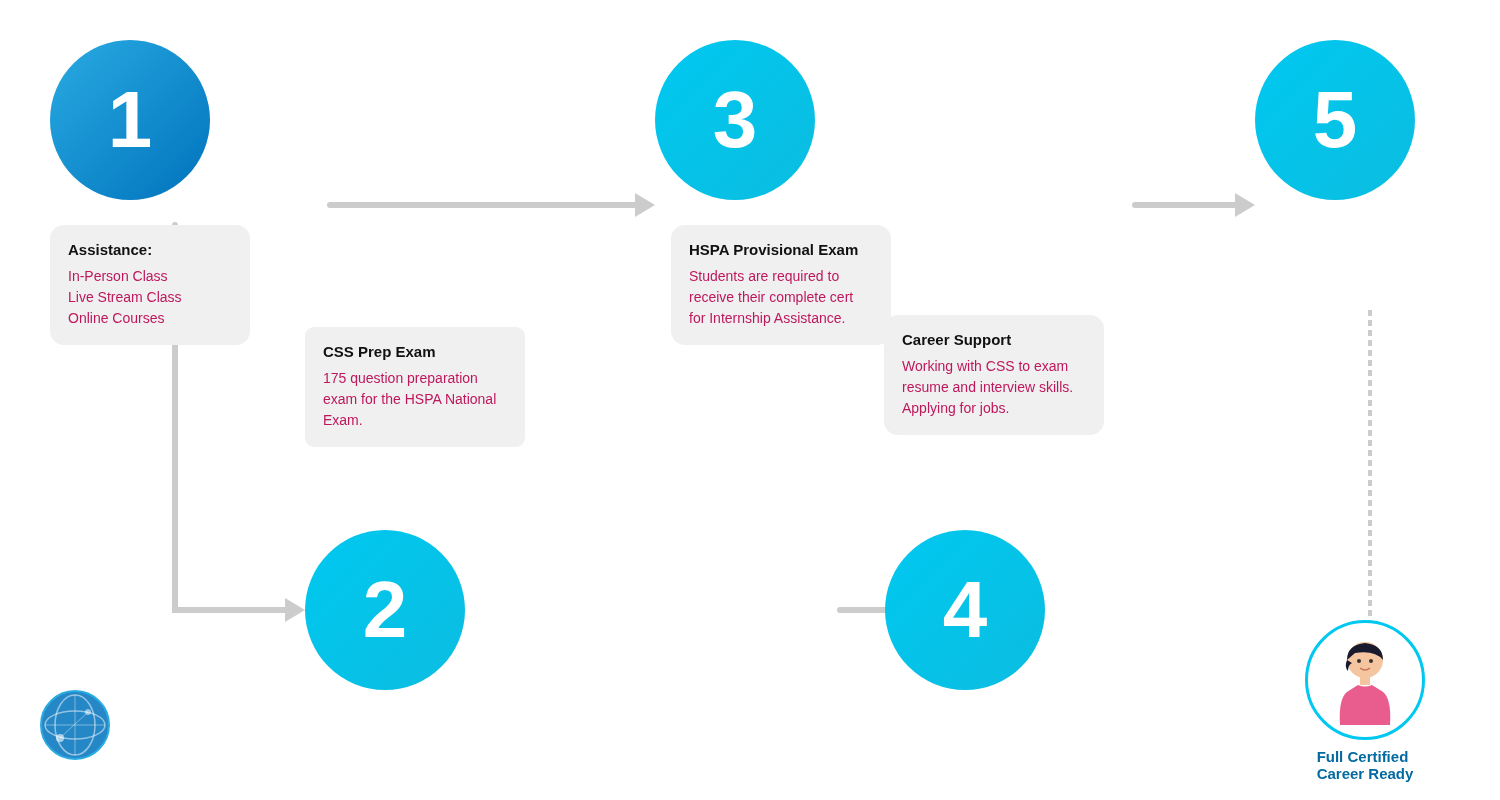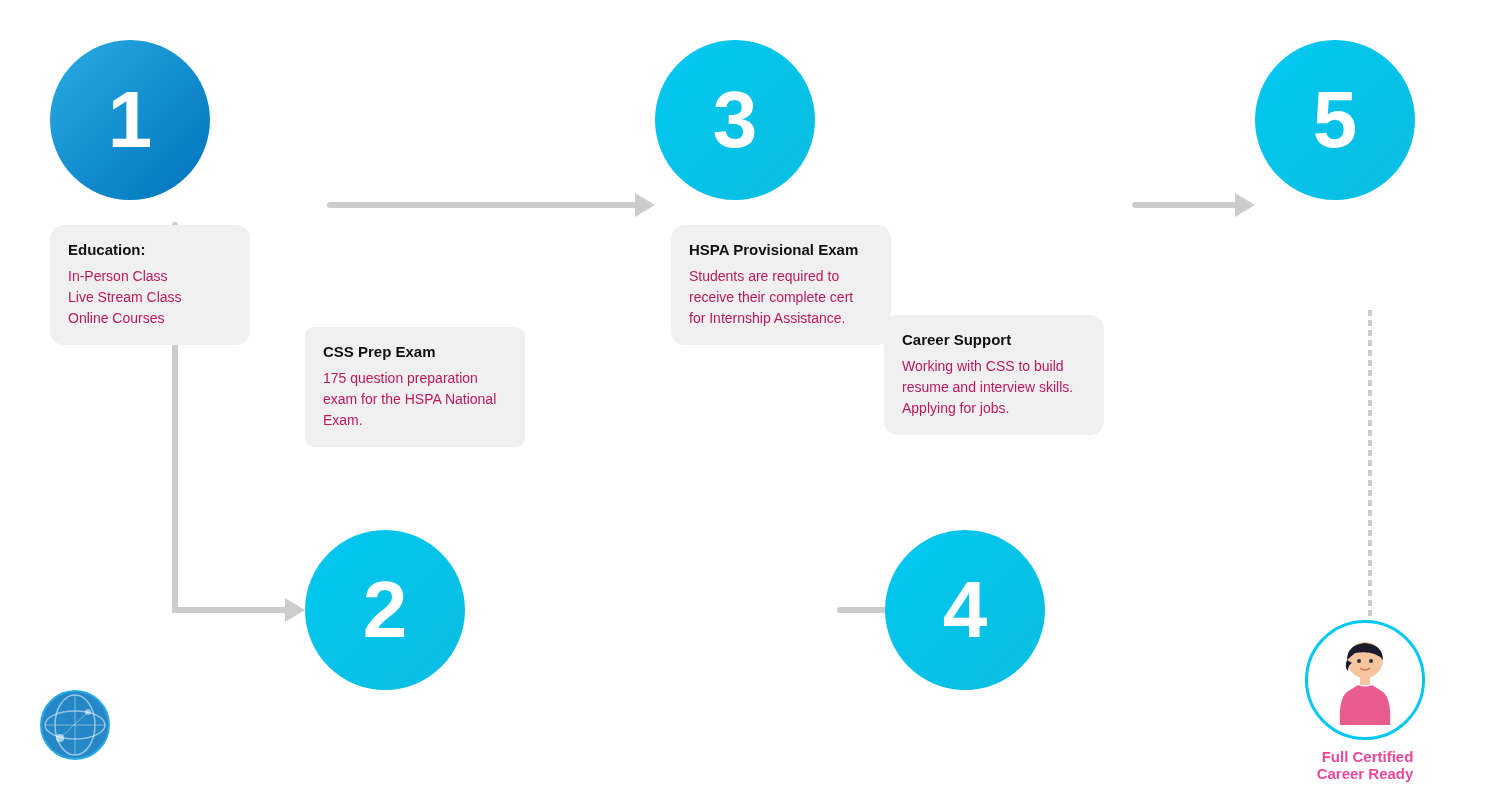--- a/index.html
+++ b/index.html
@@ -98,22 +98,22 @@
       background: white;
       display: flex;
       align-items: center;
       justify-content: center;
       overflow: hidden;
     }
 
     .final-label {
       font-weight: 700;
       font-size: 15px;
-      color: #ec4899;
-      text-align: right;
+      color: #0369a1;
+      text-align: left;
     }
   </style>
 </head>
 <body>
 
 <div class="main-container">
   <div class="flow-wrapper">
 
     <svg class="arrow-svg" style="position:absolute;top:0;left:0;width:100%;height:100%;pointer-events:none;" viewBox="0 0 1460 760" xmlns="http://www.w3.org/2000/svg">
 
@@ -132,21 +132,21 @@
       <polygon points="1215,173 1235,185 1215,197" fill="#cccccc"></polygon>
 
       <line x1="1350" y1="290" x2="1350" y2="610" stroke="#cccccc" stroke-width="4" stroke-dasharray="6,4"></line>
     </svg>
 
     <div class="step-circle circle-blue" style="left: 30px; top: 20px;">
       <span>1</span>
     </div>
 
     <div class="info-box" style="left: 30px; top: 205px; min-width: 200px;">
-      <div class="title">Education:</div>
+      <div class="title">Assistance:</div>
       <div class="body" style="white-space: pre-line;">In-Person Class
 Live Stream Class
 Online Courses</div>
     </div>
 
     <div class="step-circle circle-cyan" style="left: 635px; top: 20px;">
       <span>3</span>
     </div>
 
     <div class="info-box" style="left: 615px; top: 205px; min-width: 220px; margin-left: 36px;">
@@ -167,21 +167,21 @@
       <div class="title">CSS Prep Exam</div>
       <div class="body">175 question preparation exam for the HSPA National Exam.</div>
     </div>
 
     <div class="step-circle circle-cyan" style="left: 865px; top: 510px;">
       <span>4</span>
     </div>
 
     <div class="info-box" style="left: 850px; top: 295px; min-width: 200px; margin-left: 14px;">
       <div class="title">Career Support</div>
-      <div class="body">Working with CSS to build resume and interview skills. Applying for jobs.</div>
+      <div class="body">Working with CSS to exam resume and interview skills. Applying for jobs.</div>
     </div>
 
     <div class="final-badge" style="left: 1285px; top: 600px;">
       <div class="final-circle">
 
         <svg width="90" height="90" viewBox="0 0 90 90" xmlns="http://www.w3.org/2000/svg">
 
           <circle cx="45" cy="25" r="18" fill="#f5c5a0"></circle>
 
           <path d="M27 25 Q27 10 45 8 Q63 10 63 25 Q55 15 35 18 Z" fill="#1a1a2e"></path>

